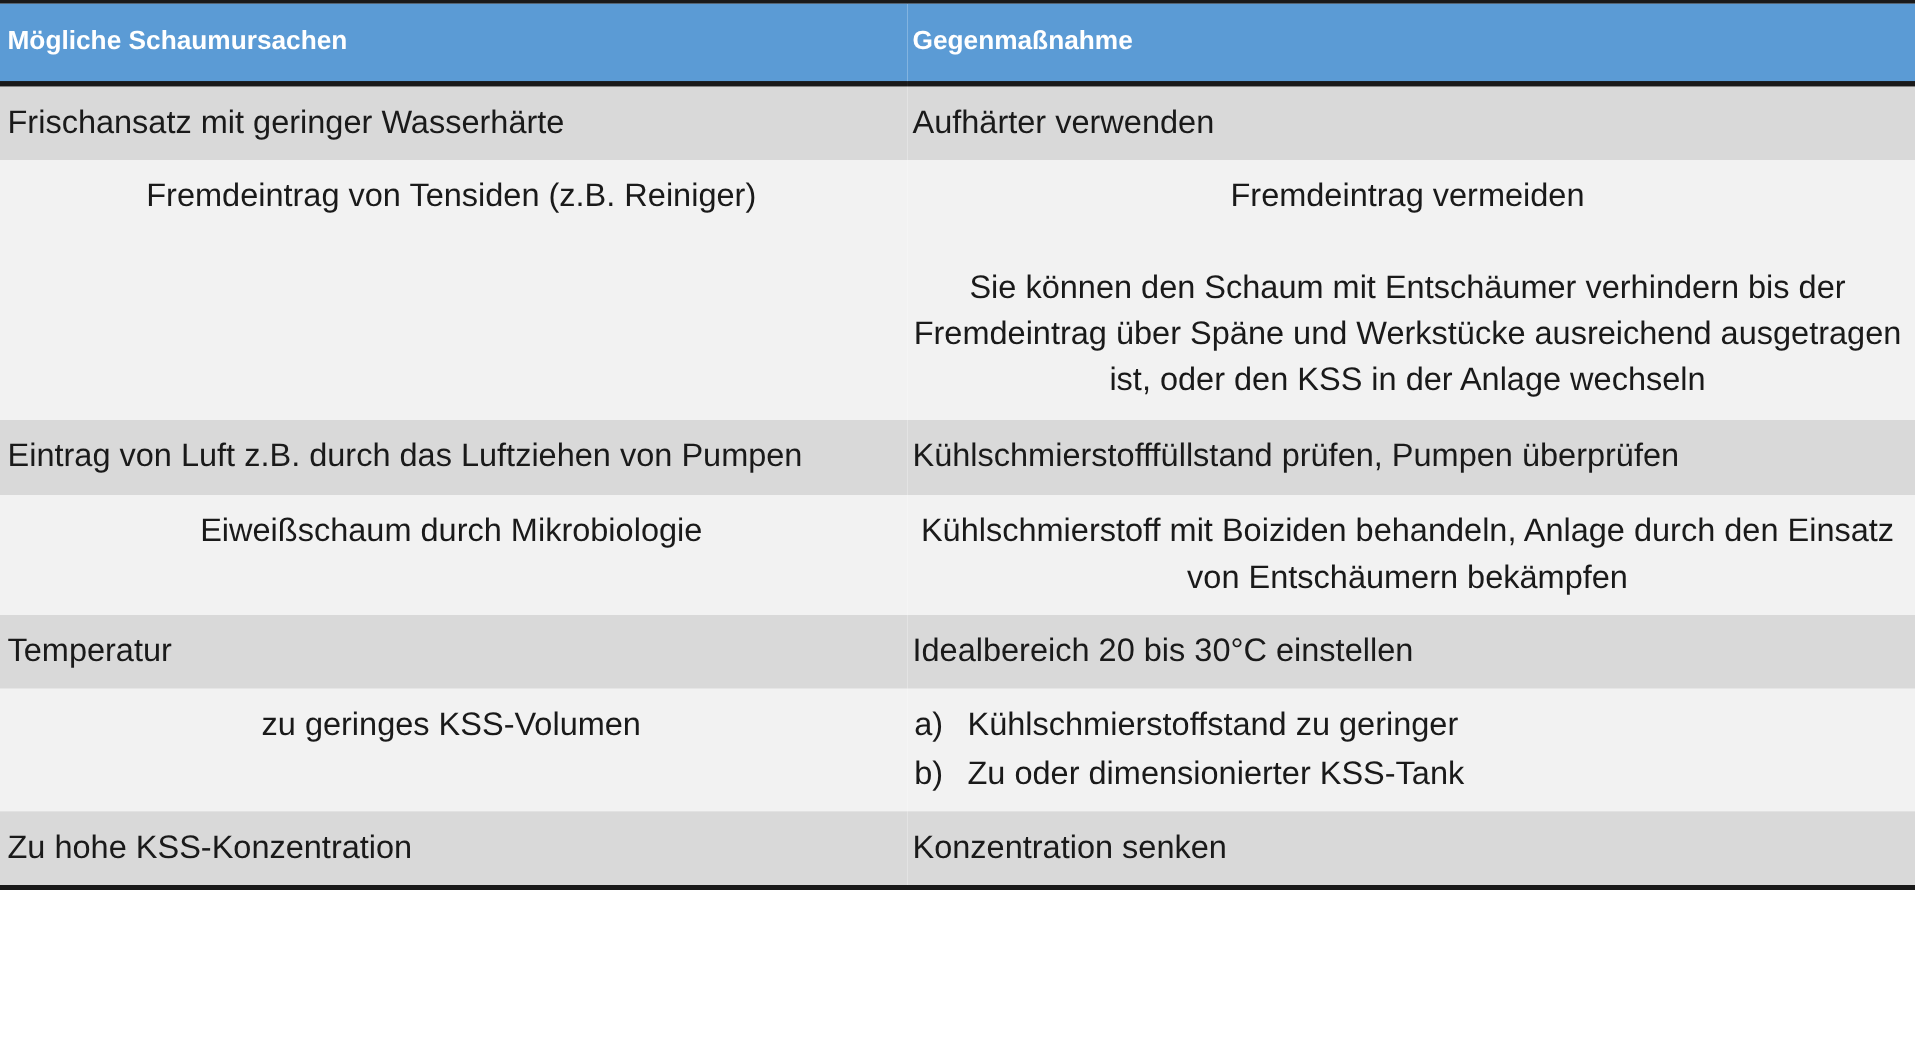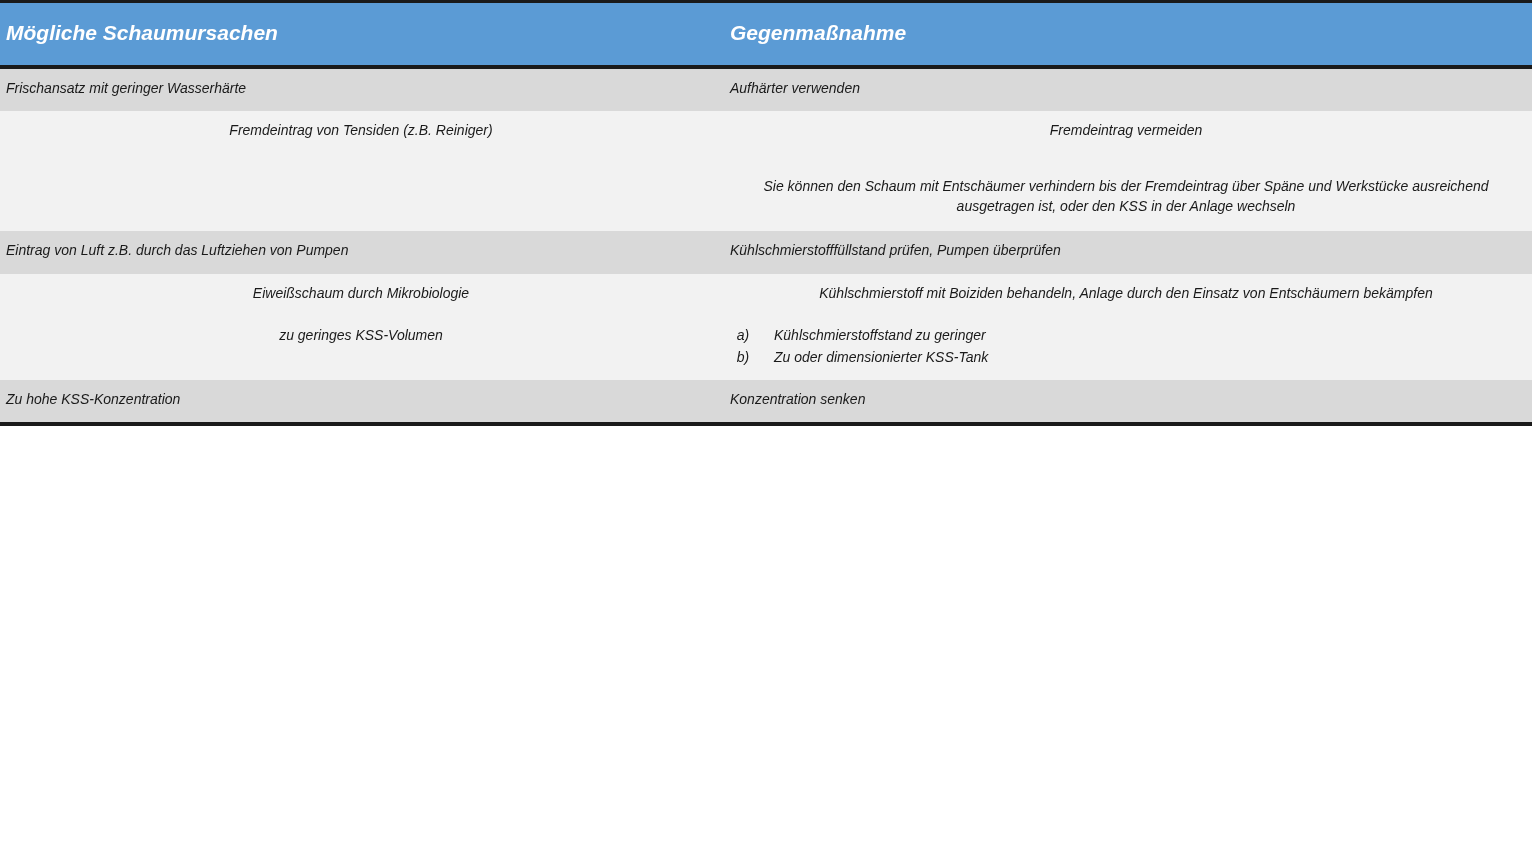--- a/index.html
+++ b/index.html
@@ -10,21 +10,20 @@
   body {
     width: 1532px;
     height: 847px;
     font-family: "Liberation Sans", sans-serif;
     color: #1a1a1a;
     overflow: hidden;
   }
   .table-wrap {
     width: 1532px;
     box-sizing: border-box;
-    font-style: italic;
   }
   table.foam-table {
     width: 1532px;
     border-collapse: collapse;
     table-layout: fixed;
   }
   table.foam-table col.col-cause { width: 726px; }
   table.foam-table col.col-measure { width: 806px; }
 
   thead tr.header-row {
@@ -40,21 +39,21 @@
     border: none;
   }
   thead th.cause-head { padding-left: 6px; }
   thead th.measure-head { padding-left: 4px; }
 
   thead tr.header-row {
     border-bottom: 4px solid #1a1a1a;
   }
 
   tbody td {
-    font-size: 14px;
+    font-size: 26px;
     line-height: 1.42;
     vertical-align: top;
     padding: 10px 10px 12px 6px;
     border: none;
     color: #1a1a1a;
   }
   tbody td.measure {
     padding-left: 4px;
   }
   tbody tr.shade-dark { background: #d9d9d9; }
@@ -120,20 +119,24 @@
       <tr class="shade-dark row-tall">
         <td class="cause center-cell">Eintrag von Luft z.B. durch das Luftziehen von Pumpen</td>
         <td class="measure">Kühlschmierstofffüllstand prüfen, Pumpen überprüfen</td>
       </tr>
 
       <tr class="shade-light">
         <td class="cause">Eiweißschaum durch Mikrobiologie</td>
         <td class="measure">Kühlschmierstoff mit Boiziden behandeln, Anlage durch den Einsatz von Entschäumern bekämpfen</td>
       </tr>
 
+      <tr class="shade-dark">
+        <td class="cause">Temperatur</td>
+        <td class="measure">Idealbereich 20 bis 30°C einstellen</td>
+      </tr>
 
       <tr class="shade-light">
         <td class="cause">zu geringes KSS-Volumen</td>
         <td class="measure">
           <div class="list-item">
             <span class="marker">a)</span>
             <span>Kühlschmierstoffstand zu geringer</span>
           </div>
           <div class="list-item">
             <span class="marker">b)</span>

